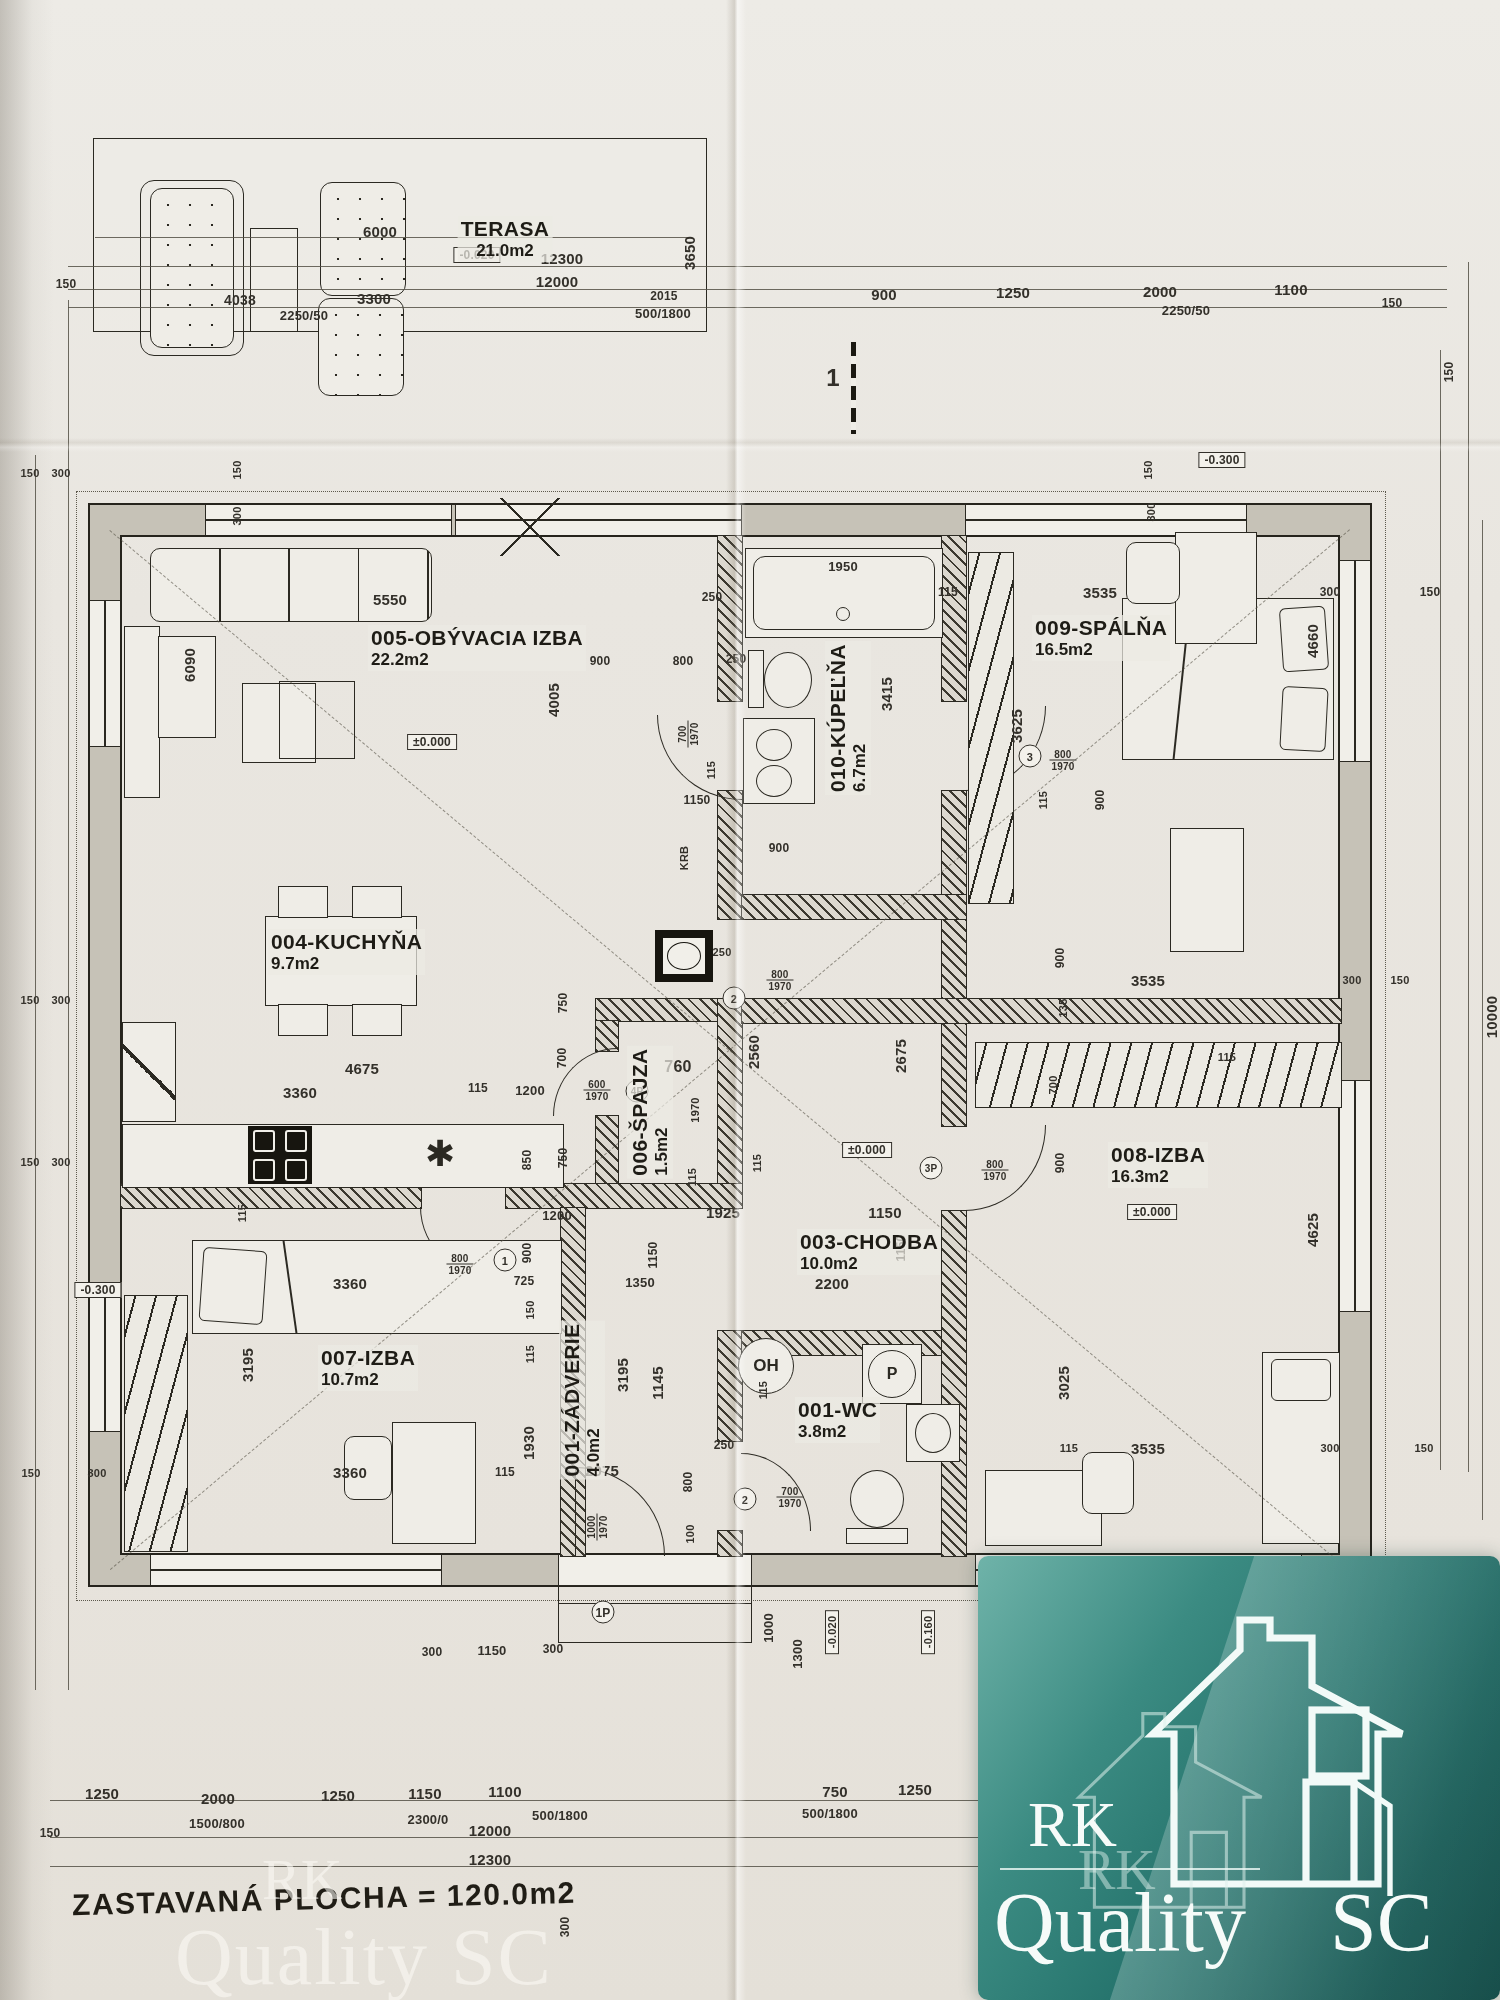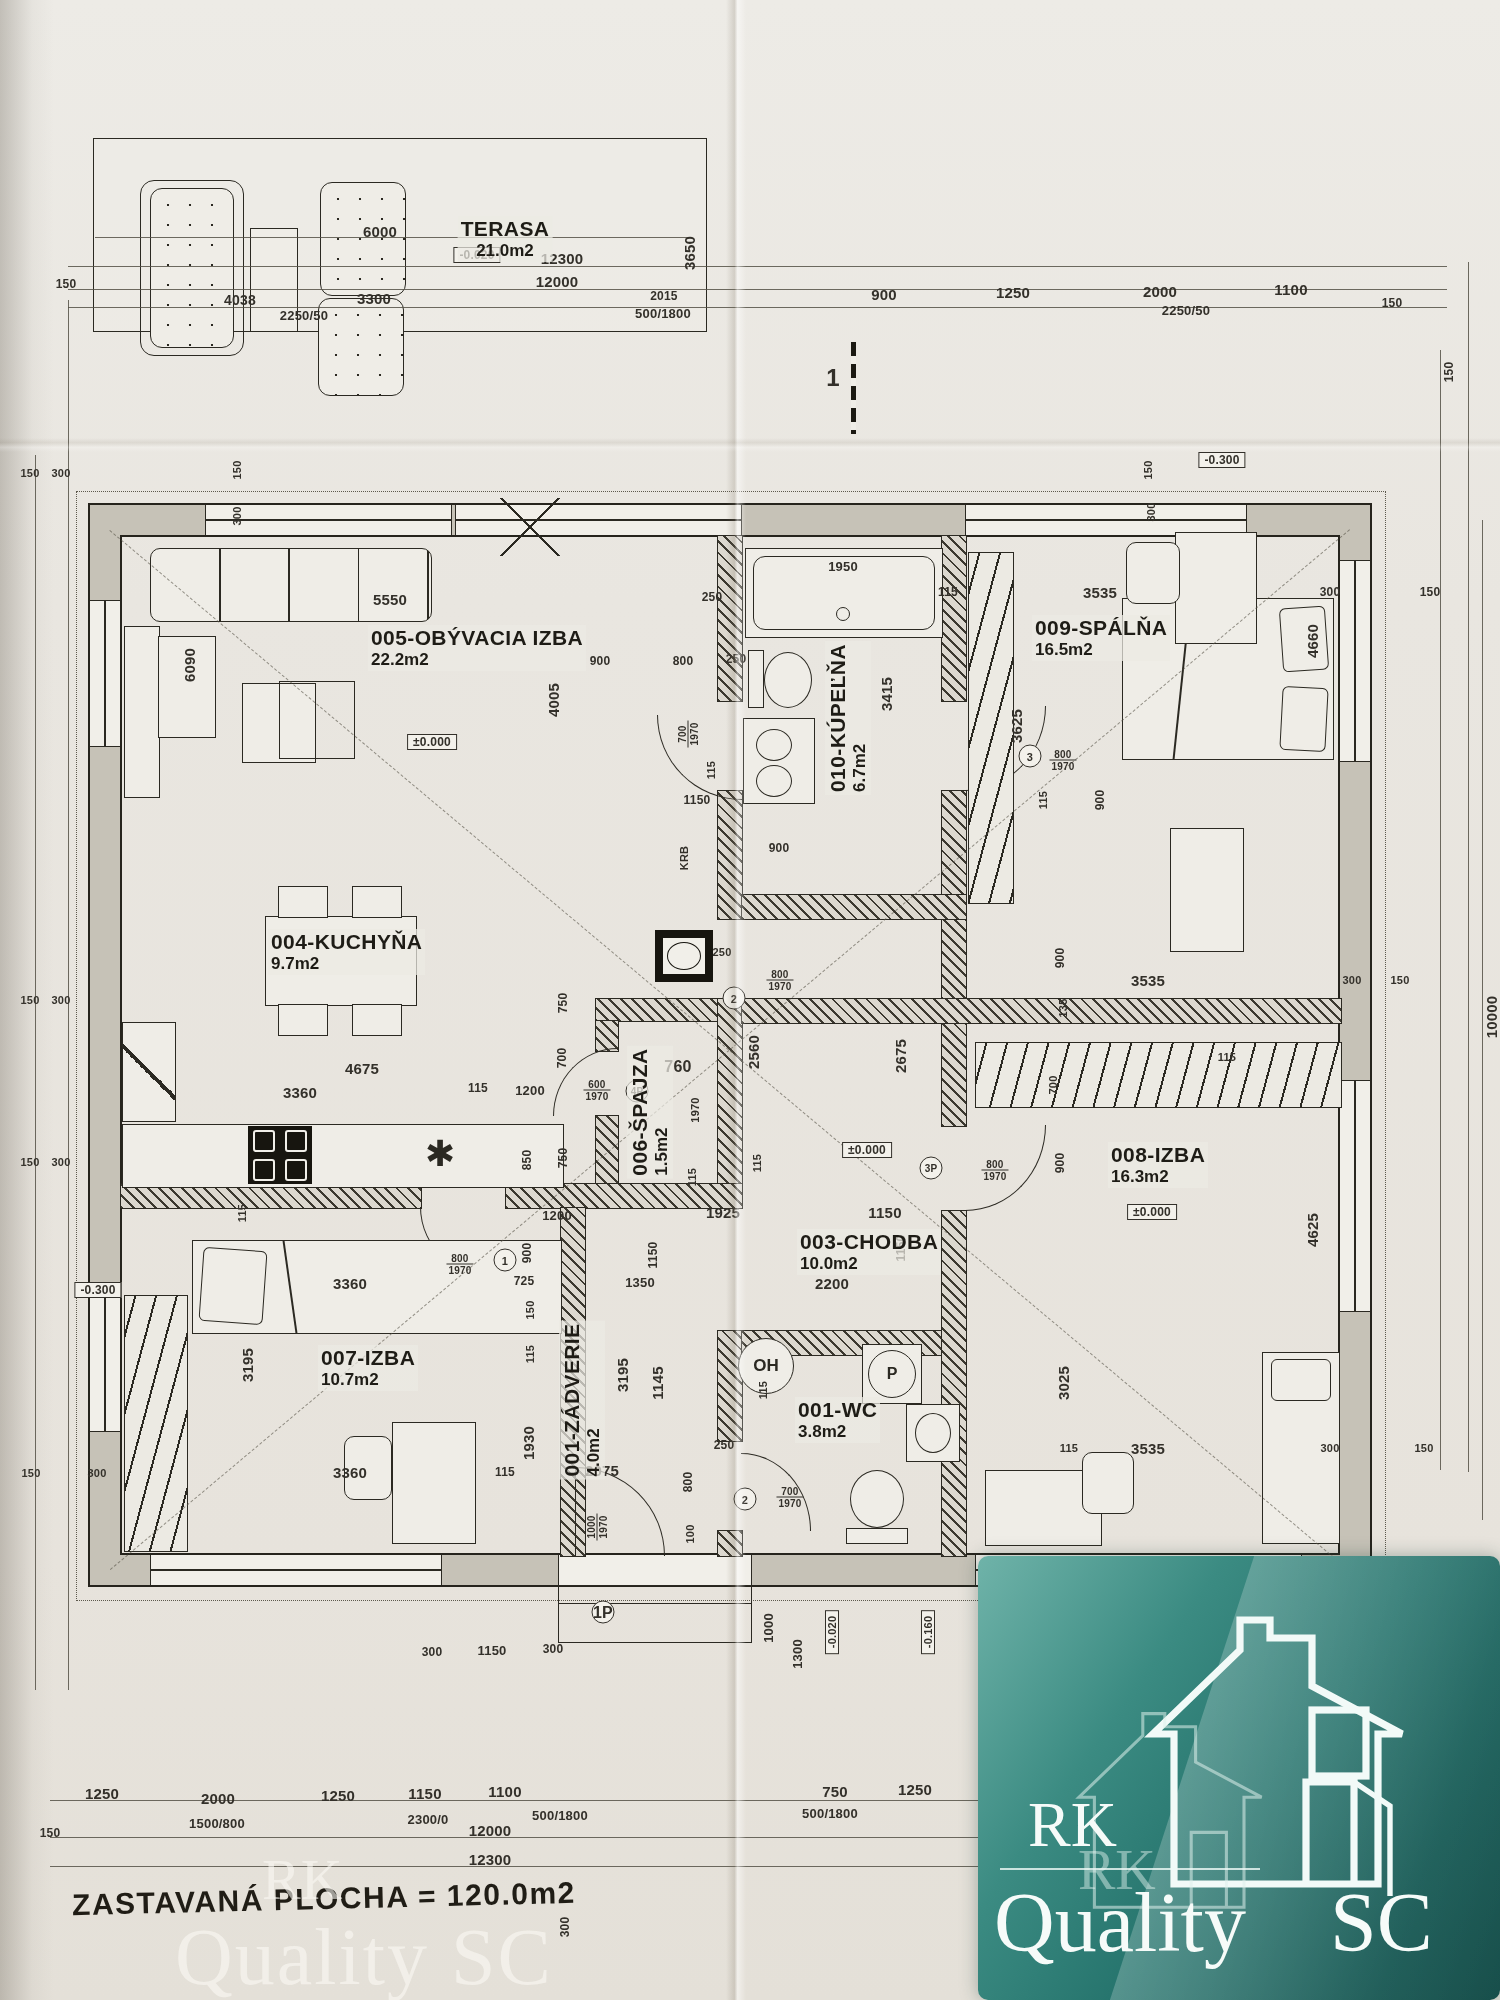--- a/index.html
+++ b/index.html
@@ -311,21 +311,21 @@
       <div class="ann dim" style="left: 242px; top: 1213px; font-size: 11px; transform: translate(-50%, -50%) rotate(-90deg);">115</div>
       <div class="ann dim" style="left: 530px; top: 1310px; font-size: 11px; transform: translate(-50%, -50%) rotate(-90deg);">150</div>
       <div class="ann dim" style="left: 530px; top: 1354px; font-size: 11px; transform: translate(-50%, -50%) rotate(-90deg);">115</div>
       <div class="ann dim" style="left: 528px; top: 1443px; font-size: 15px; transform: translate(-50%, -50%) rotate(-90deg);">1930</div>
       <div class="ann dim" style="left: 505px; top: 1472px; font-size: 12px; transform: translate(-50%, -50%) rotate(0deg);">115</div>
       <div class="ann dim" style="left: 602px; top: 1470px; font-size: 15px; transform: translate(-50%, -50%) rotate(0deg);">2075</div>
       <div class="ann frac" style="left: 597px; top: 1527px; font-size: 10px; transform: translate(-50%, -50%) rotate(-90deg);">
         <span>1000</span>
         <span>1970</span>
       </div>
-      <div class="ann circle" style="left: 603px; top: 1612px; font-size: 16px; transform: translate(-50%, -50%) rotate(0deg);">1P</div>
+      <div class="ann circle" style="left: 603px; top: 1612px; font-size: 12px; transform: translate(-50%, -50%) rotate(0deg);">1P</div>
       <div class="ann dim" style="left: 622px; top: 1375px; font-size: 15px; transform: translate(-50%, -50%) rotate(-90deg);">3195</div>
       <div class="ann dim" style="left: 657px; top: 1383px; font-size: 15px; transform: translate(-50%, -50%) rotate(-90deg);">1145</div>
       <div class="ann dim" style="left: 688px; top: 1482px; font-size: 12px; transform: translate(-50%, -50%) rotate(-90deg);">800</div>
       <div class="ann dim" style="left: 690px; top: 1534px; font-size: 11px; transform: translate(-50%, -50%) rotate(-90deg);">100</div>
       <div class="ann dim" style="left: 724px; top: 1445px; font-size: 12px; transform: translate(-50%, -50%) rotate(0deg);">250</div>
       <div class="ann frac" style="left: 790px; top: 1497px; font-size: 10px; transform: translate(-50%, -50%) rotate(0deg);">
         <span>700</span>
         <span>1970</span>
       </div>
       <div class="ann circle" style="left: 745px; top: 1499px; font-size: 11px; transform: translate(-50%, -50%) rotate(0deg);">2</div>

